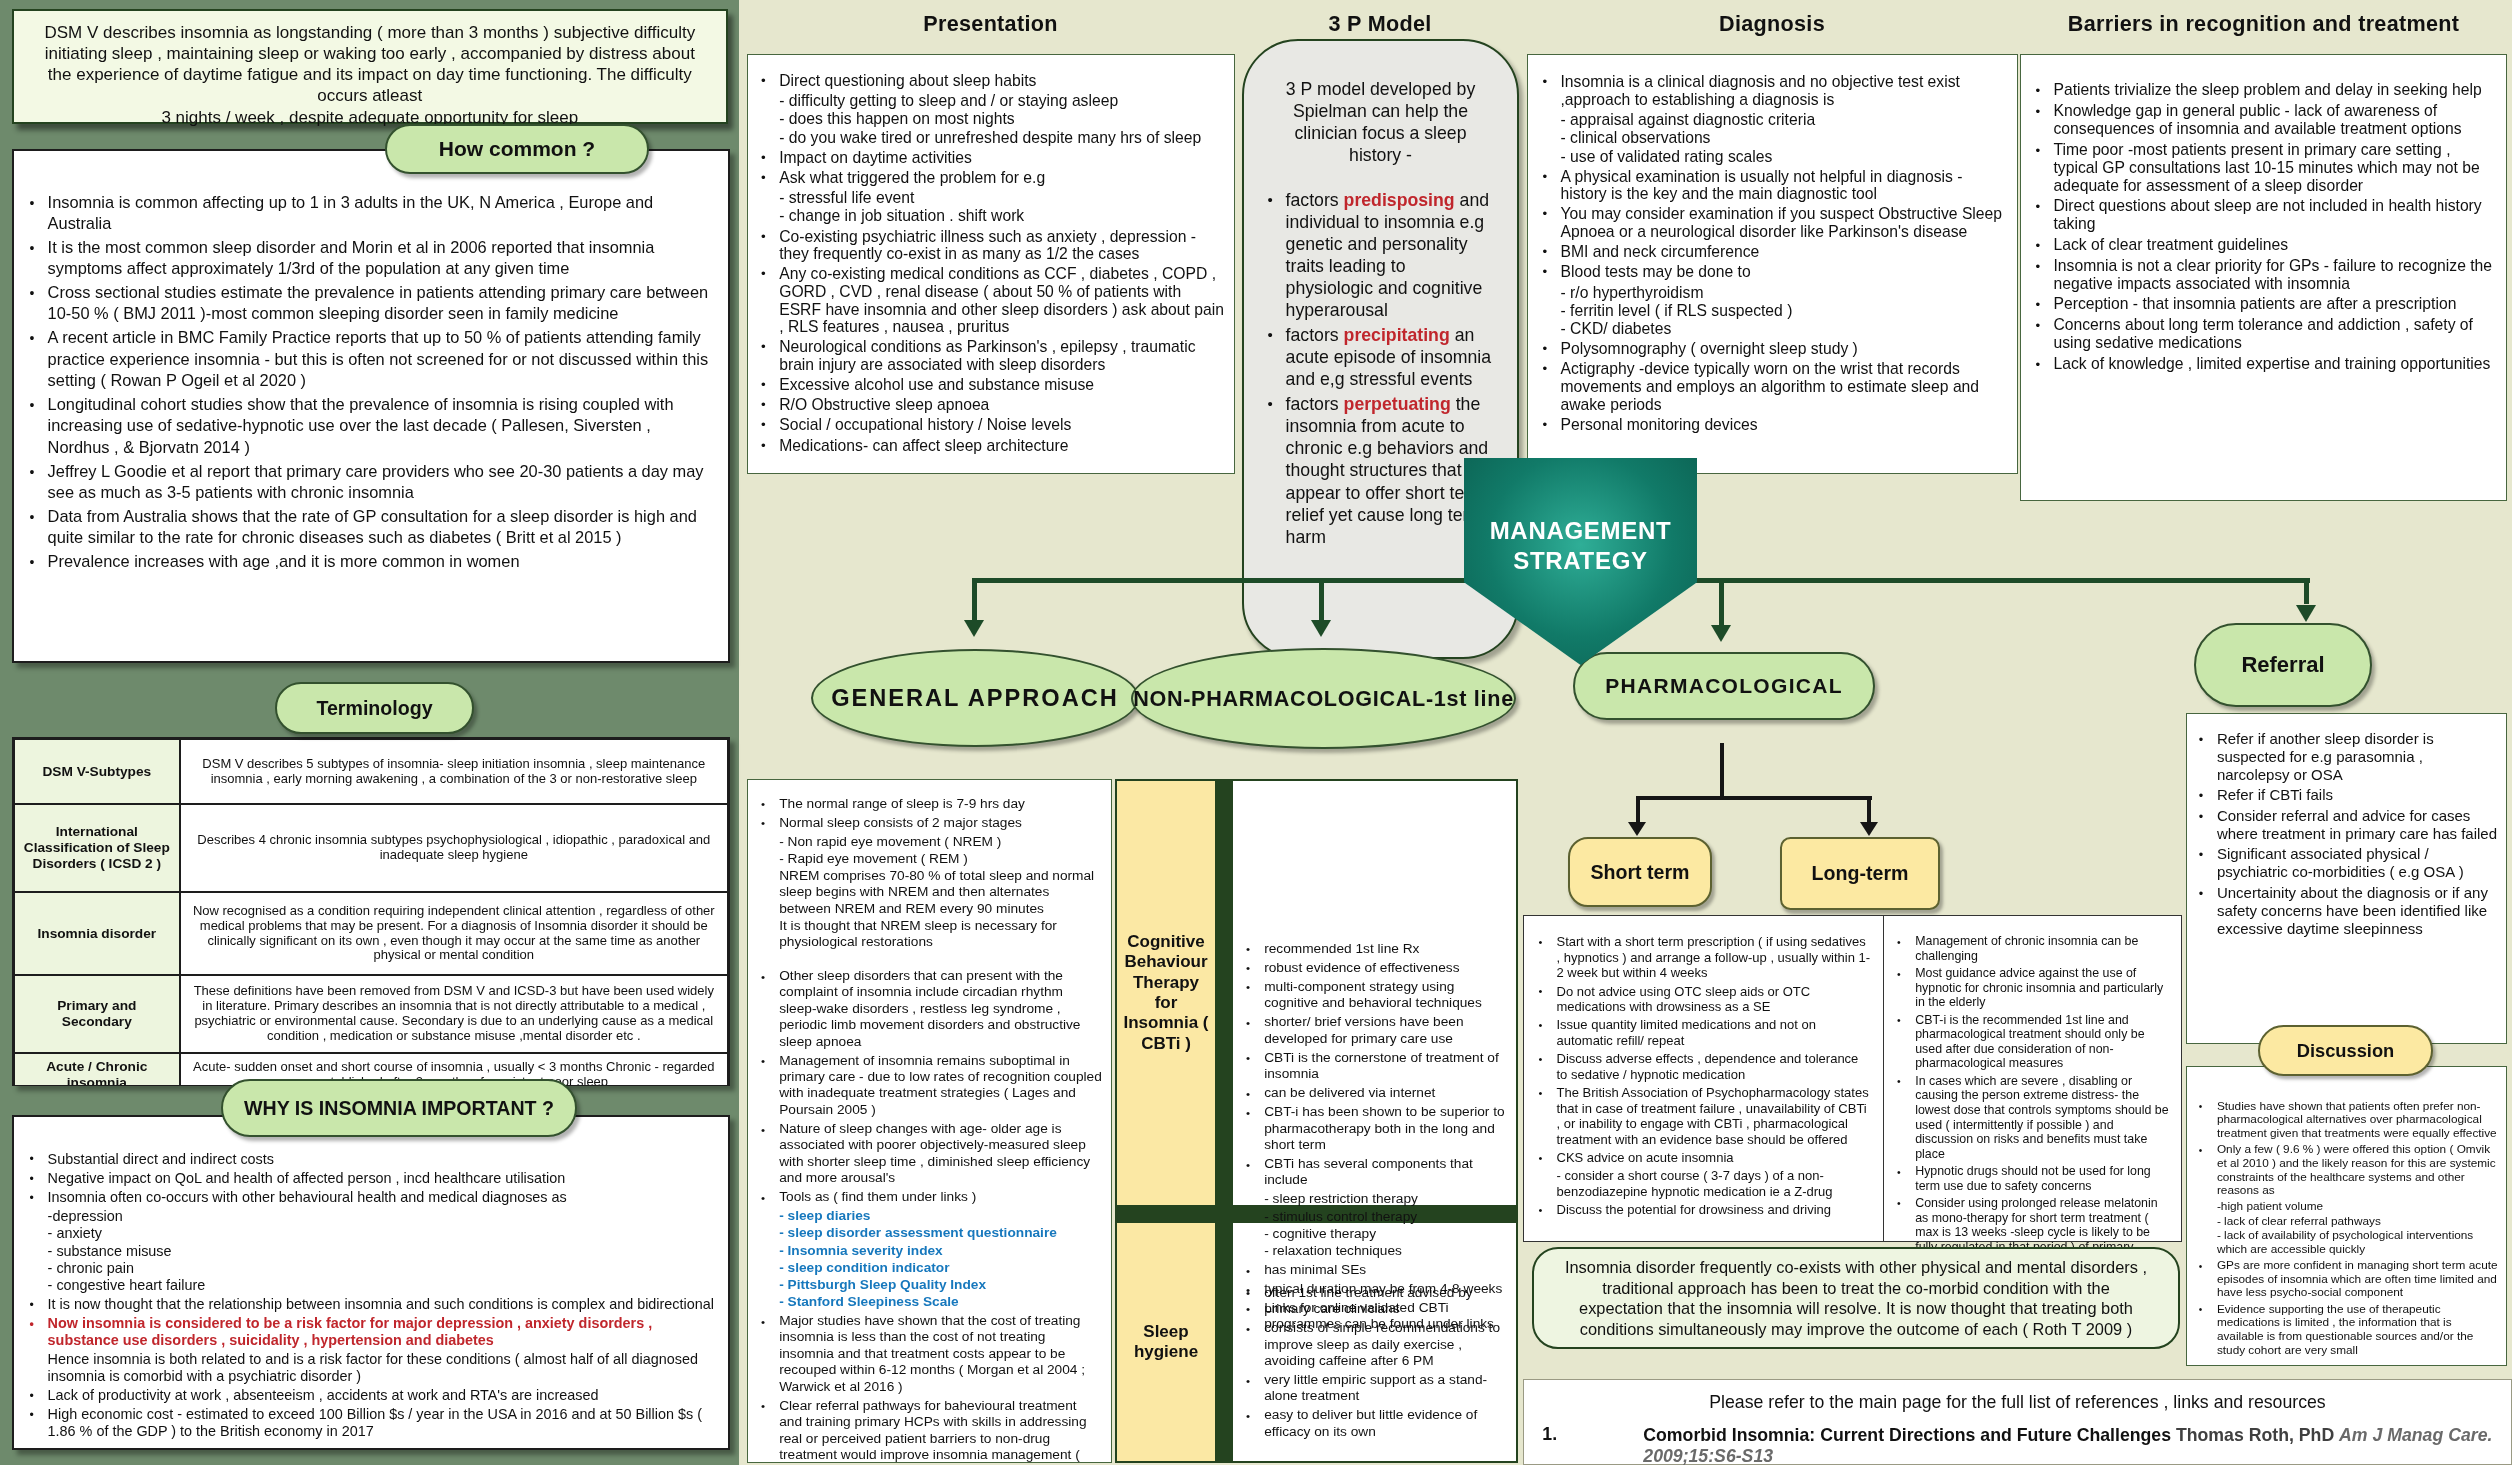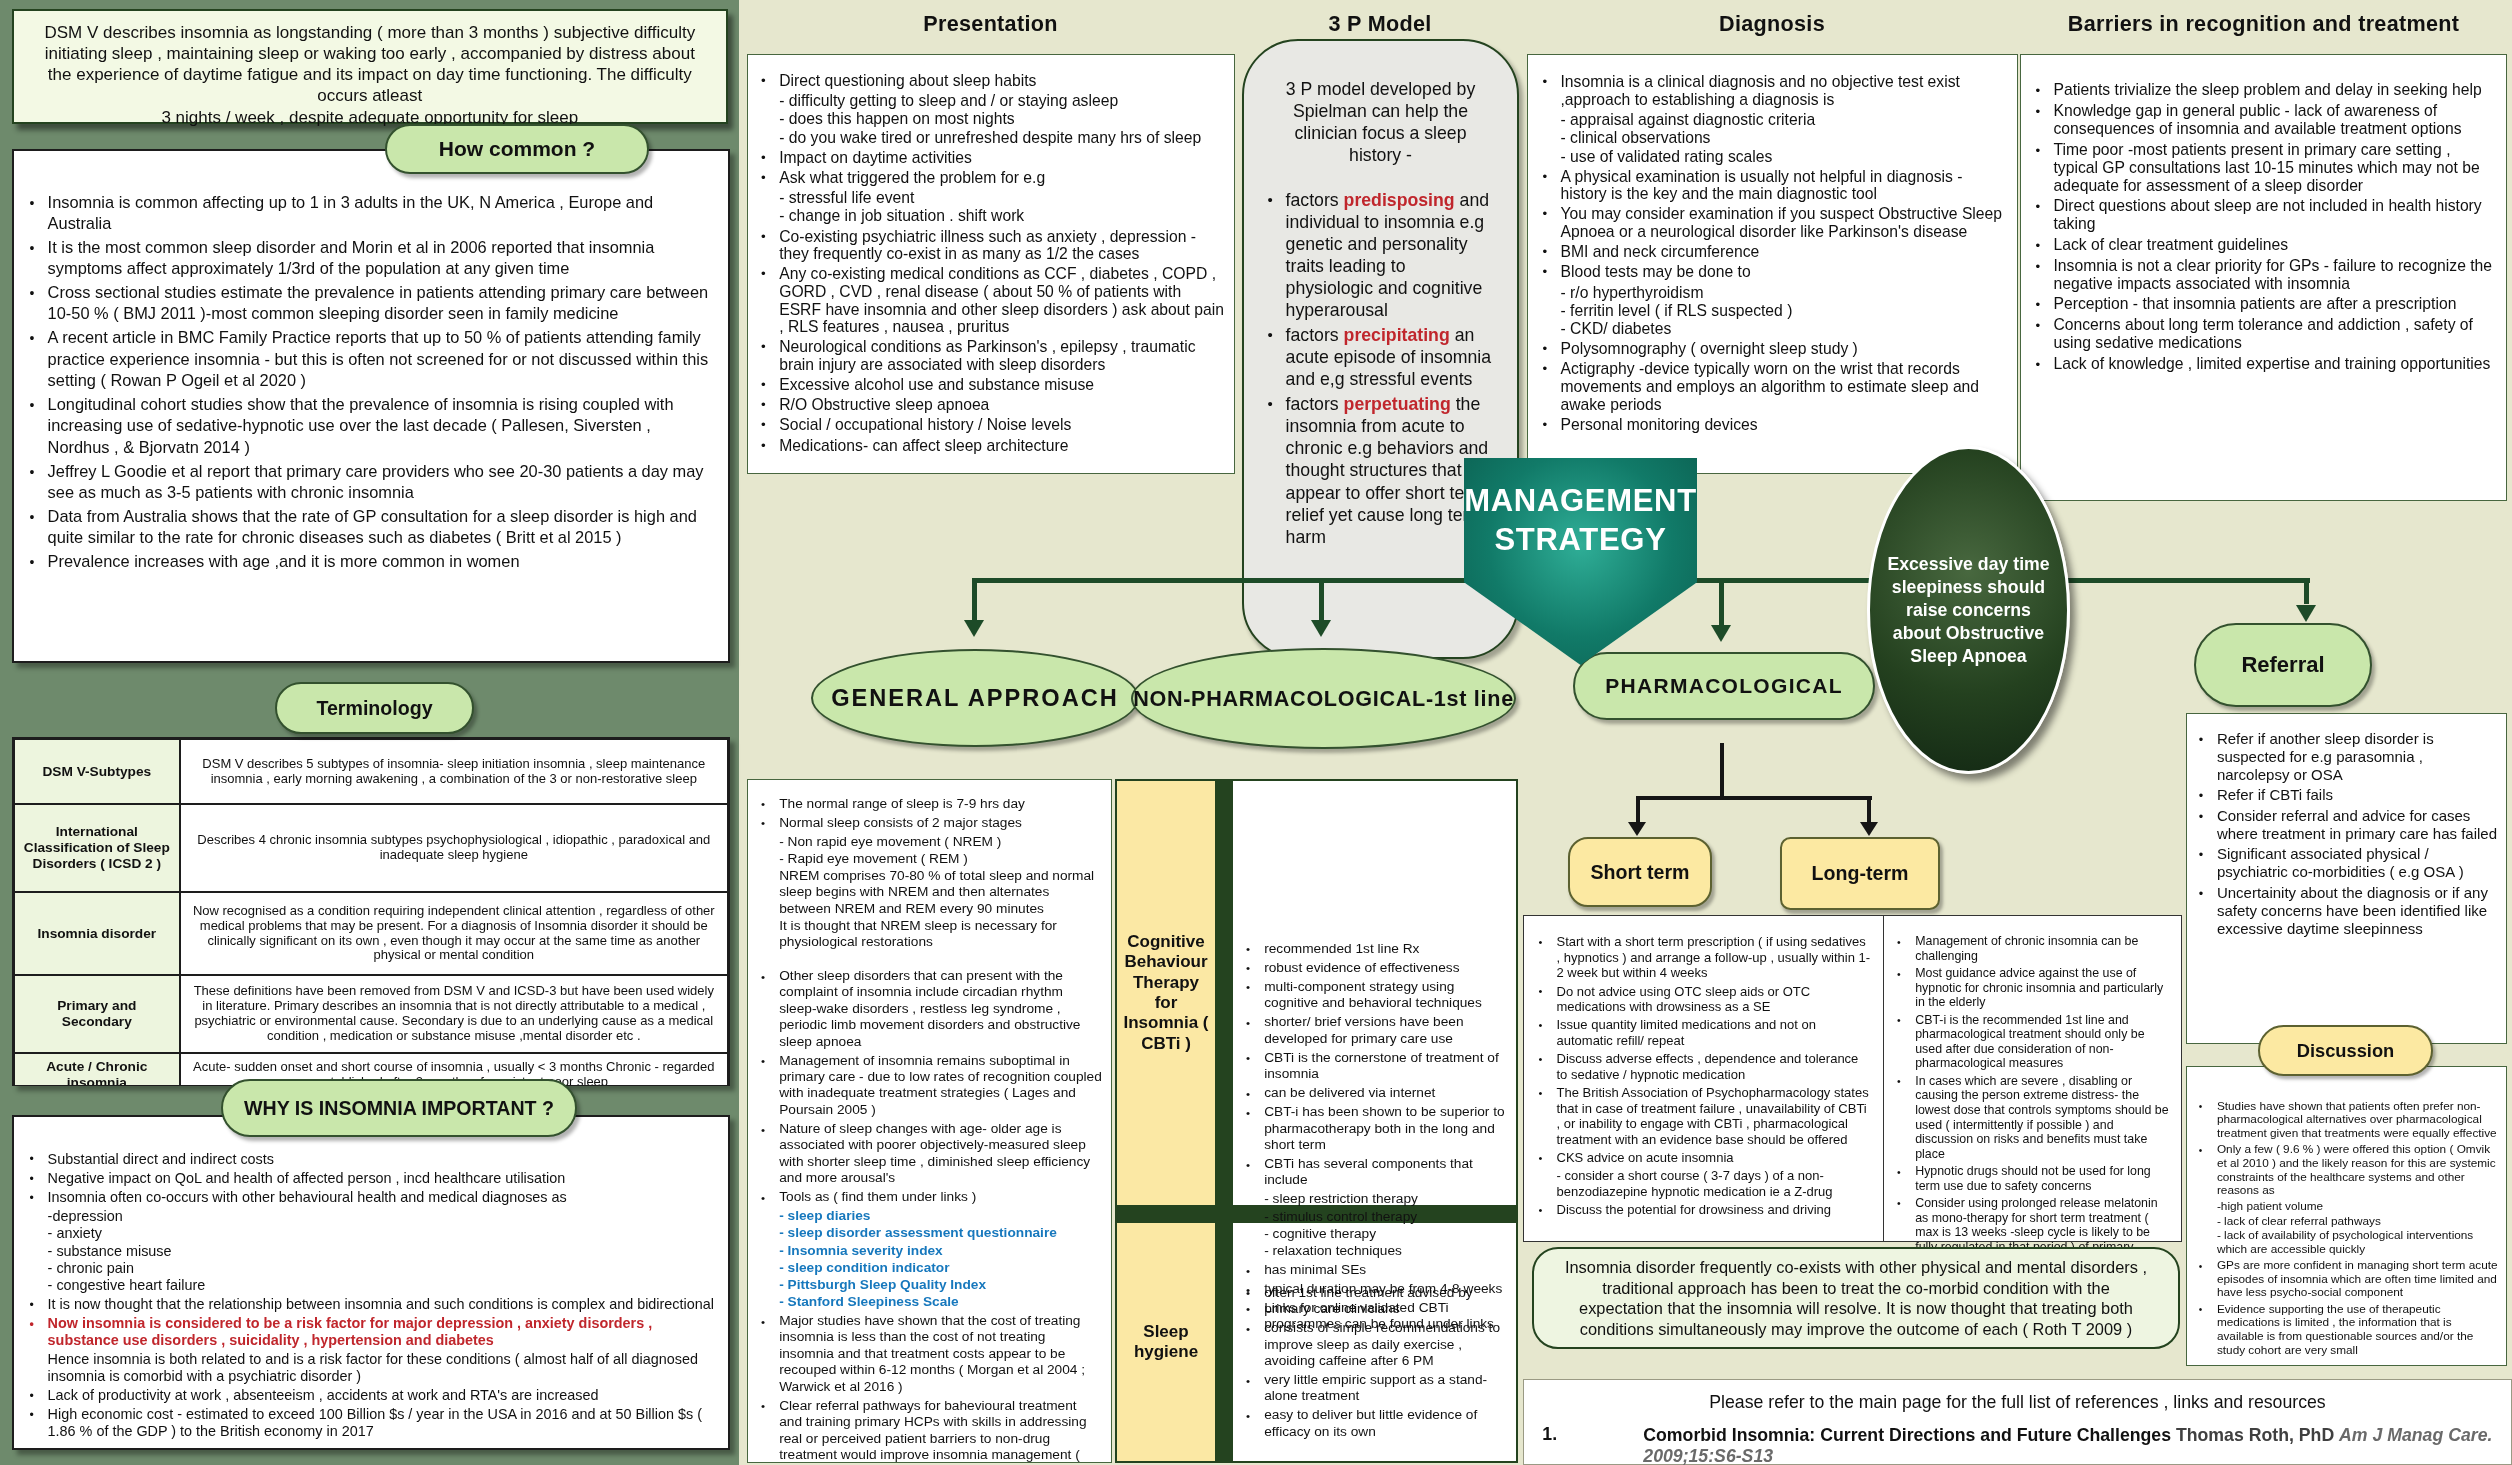--- a/index.html
+++ b/index.html
@@ -33,22 +33,22 @@
   .tcell.def{background:#fff;font-size:13px;line-height:1.15;}
   #terminology-table{display:grid;grid-template-columns:164px 1fr;grid-template-rows:63px 86px 81px 76px 1fr;
         background:#1d1d1d;gap:2px;padding:2px;border:0.7px solid #1d1d1d;box-shadow:4.6px 5.2px 4.6px rgba(0,0,0,.35);overflow:hidden;}
   #nonpharm-table{display:grid;grid-template-columns:98px 1fr;grid-template-rows:424px 1fr;
         background:#24431f;gap:18px;padding:2px;overflow:hidden;box-sizing:border-box;}
   .np-label{background:#fbe8a4;display:flex;align-items:center;justify-content:center;text-align:center;
         font-weight:bold;font-size:17px;line-height:1.2;padding:3.9px;}
   .np-content{background:#fff;padding:13px 9.2px;font-size:13.7px;line-height:1.2;}
   #banner{clip-path:polygon(0 0,100% 0,100% 60%,50% 100%,0 60%);
         background:radial-gradient(circle at 50% 42%,#2fae97 0%,#117a68 55%,#0b5f50 100%);
-        color:#fff;text-align:center;font-weight:bold;font-size:31px;line-height:1.25;letter-spacing:0.7px;
-        padding-top:24px;z-index:5;filter:drop-shadow(5.2px 5.2px 5.2px rgba(0,0,0,.4));}
+        color:#fff;text-align:center;font-weight:bold;font-size:24px;line-height:1.25;letter-spacing:0.7px;
+        padding-top:58px;z-index:5;filter:drop-shadow(5.2px 5.2px 5.2px rgba(0,0,0,.4));}
   #osa-circle{border-radius:50%;background:radial-gradient(circle at 50% 38%,#48683f 0%,#24411f 55%,#122713 100%);
         border:3.9px solid #fff;color:#fff;font-weight:bold;font-size:17.7px;line-height:1.3;text-align:center;
         display:flex;align-items:center;justify-content:center;padding:19.6px 15.7px;z-index:6;
         box-shadow:5.2px 6.5px 7.9px rgba(0,0,0,.45);}
 </style>
 </head>
 <body>
 
 <div id="stage">
   <div id="left-strip"></div>
@@ -191,23 +191,20 @@
   <div class="abs vline-g" style="left:1719px;top:578px;width:5.2px;height:47px;"></div>
   <div class="abs ah-g" style="left:1711px;top:625px;"></div>
   <div class="abs vline-g" style="left:2304px;top:578px;width:5.2px;height:26px;"></div>
   <div class="abs ah-g" style="left:2296px;top:605px;"></div>
 
   <div class="abs" id="banner" style="left:1464px;top:458px;width:233px;height:207px;">
     <div>MANAGEMENT</div>
     <div>STRATEGY</div>
   </div>
 
-  <div class="abs" id="osa-circle" style="left:1867px;top:446px;width:203px;height:328px;">
-    <span>Excessive day time sleepiness should raise concerns about Obstructive Sleep Apnoea</span>
-  </div>
 
   <div class="abs pill" style="left:811px;top:649px;width:328px;height:98px;border-radius:50%;font-size:23.6px;letter-spacing:2px;">
     <span>GENERAL APPROACH</span>
   </div>
   <div class="abs pill" style="left:1131px;top:648px;width:385px;height:101px;border-radius:50%;font-size:21.6px;letter-spacing:0.7px;">
     <span>NON-PHARMACOLOGICAL-1st line</span>
   </div>
   <div class="abs pill" style="left:1573px;top:652px;width:302px;height:68px;border-radius:46px;font-size:21px;letter-spacing:1.3px;">
     <span>PHARMACOLOGICAL</span>
   </div>

